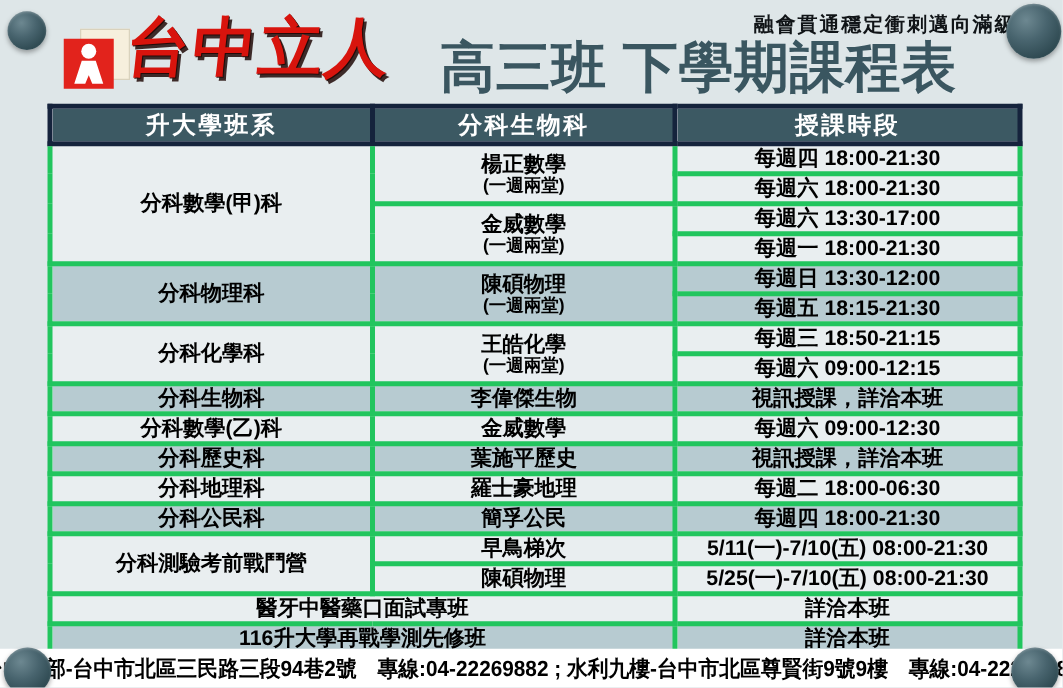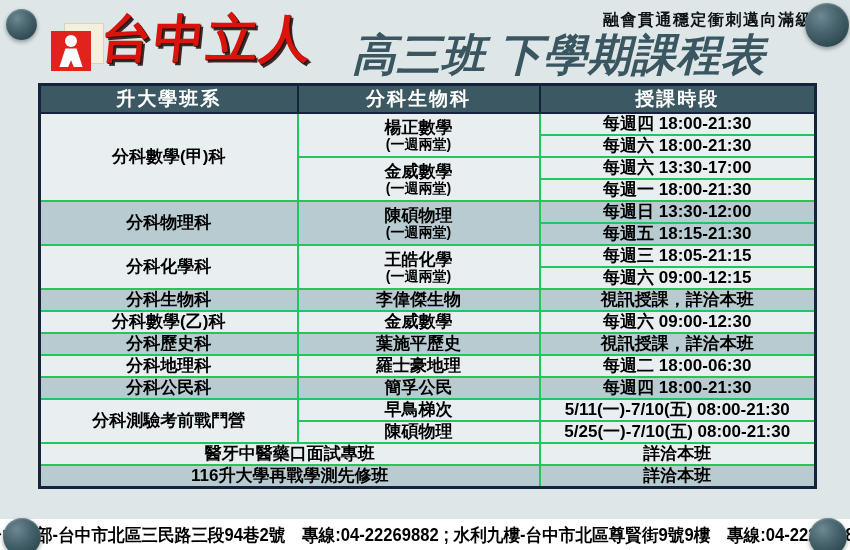--- a/index.html
+++ b/index.html
@@ -32,32 +32,32 @@
     text-shadow:3px 3px 0 rgba(32,8,6,.85), 1px 1px 0 rgba(32,8,6,.9);
     letter-spacing:2px;white-space:nowrap;
   }
   .slogan{
     position:absolute;right:37px;top:10px;
     font-size:16px;font-weight:bold;color:#101417;letter-spacing:1.5px;white-space:nowrap;
   }
   .title{
     position:absolute;left:352px;top:31px;
     font-size:44px;line-height:1.1;font-weight:bold;color:#3a5660;
-    letter-spacing:0.5px;white-space:nowrap;font-style:italic;
+    letter-spacing:0.5px;white-space:nowrap;
   }
 
   
   table.sched{
     position:absolute;left:38px;top:83px;width:776px;
     border-collapse:collapse;table-layout:fixed;
     border:3px solid #15233c;
     background:#e9eef0;
   }
   .sched th,.sched td{
-    border:2px solid #22c55e;
+    border:4px solid #22c55e;
     text-align:center;vertical-align:middle;
     padding:0 2px;font-weight:bold;color:#000;
     overflow:hidden;white-space:nowrap;
   }
   .sched thead th{
     background:#3c5963;color:#ffffff;
     font-size:19px;height:24px;letter-spacing:2px;
     border-color:#15233c;
   }
   .sched tbody td{font-size:17px;height:20px;line-height:1.05;}
@@ -142,21 +142,21 @@
     <tr>
       <td class="blue">每週五 18:15-21:30</td>
     </tr>
 
     <tr>
       <td class="light" rowspan="2">分科化學科</td>
       <td class="light" rowspan="2">
         <div>王皓化學</div>
         <div class="teacher-note">(一週兩堂)</div>
       </td>
-      <td class="light">每週三 18:05-21:15</td>
+      <td class="light">每週三 18:50-21:15</td>
     </tr>
     <tr>
       <td class="light">每週六 09:00-12:15</td>
     </tr>
 
     <tr>
       <td class="blue">分科生物科</td>
       <td class="blue">李偉傑生物</td>
       <td class="blue">視訊授課，詳洽本班</td>
     </tr>

